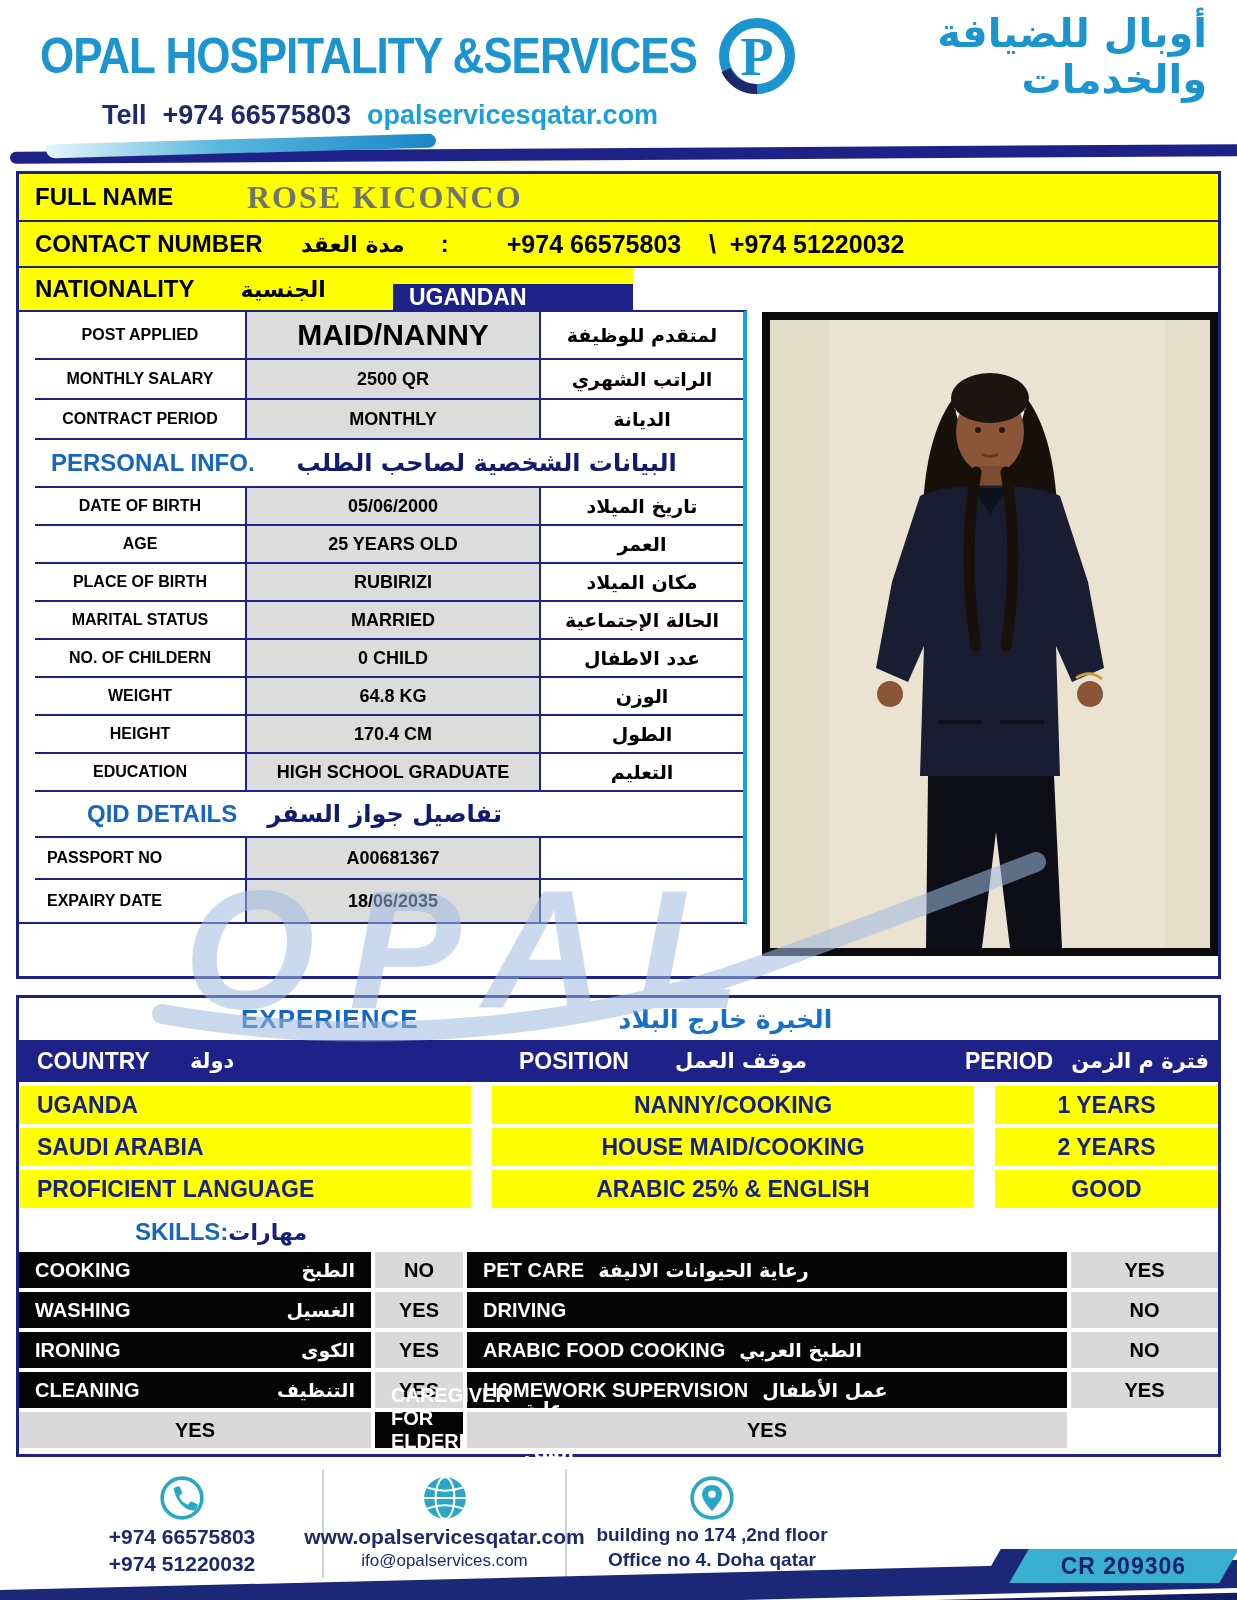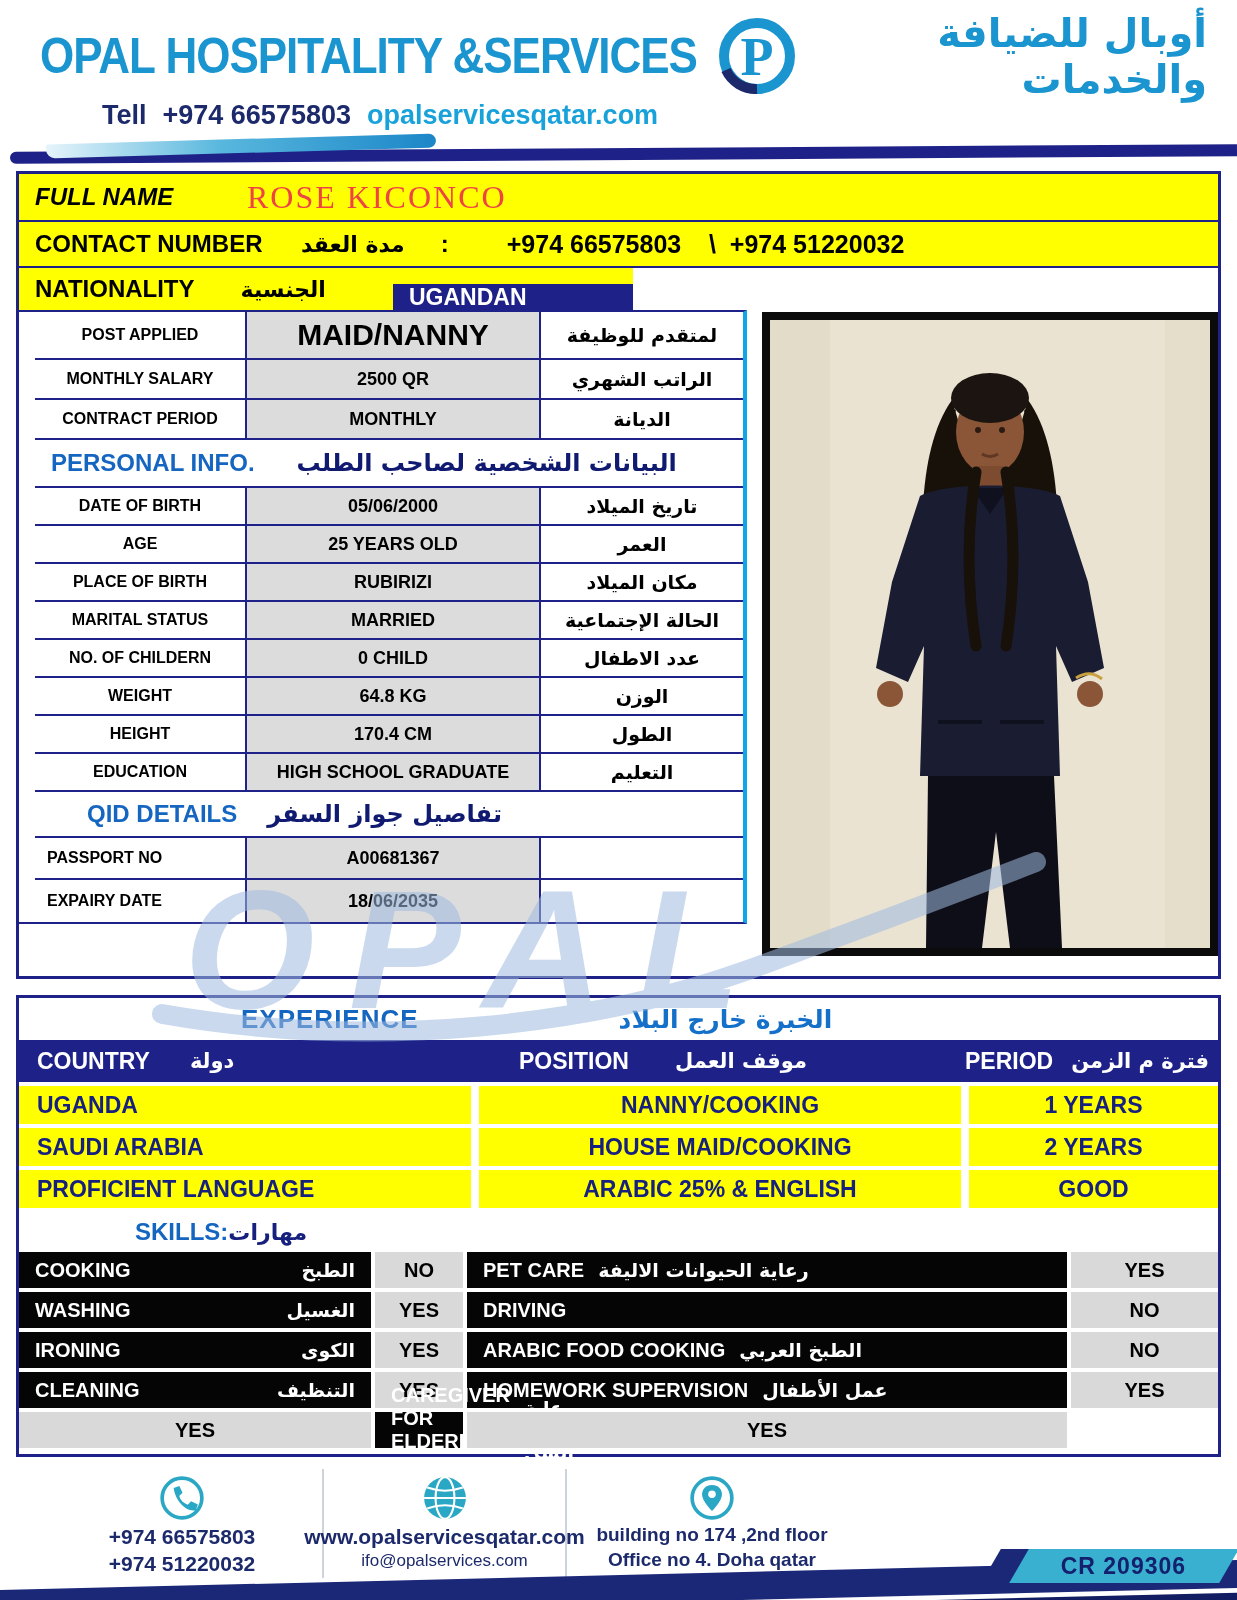--- a/index.html
+++ b/index.html
@@ -15,22 +15,22 @@
   .logo-arabic{flex:1;text-align:right;font-size:40px;font-weight:bold;color:#1b95d0;}
   .contact-line{display:flex;gap:16px;padding-left:102px;font-size:27px;font-weight:bold;color:#1c2a6b;align-items:baseline;white-space:nowrap;}
   .contact-line .site{color:#19a2da;}
   .header-band{position:relative;height:26px;margin-top:8px;}
   .band-navy{position:absolute;left:10px;right:0;top:9px;height:12px;background:#1e2288;transform:rotate(-0.35deg);border-radius:8px 0 0 8px;}
   .band-cyan{position:absolute;left:46px;top:0;width:390px;height:14px;background:linear-gradient(90deg,#e6f4fb 0%,#58b7dd 45%,#1b86c8 100%);border-radius:4px 16px 16px 20px;transform:rotate(-1.6deg);z-index:2;}
 
   
   .main-box{position:relative;margin:6px 16px 0;border:3px solid #1e2288;background:#fff;}
   .row-name{height:46px;background:#ffff00;border-bottom:2px solid #1e2288;display:flex;align-items:center;}
-  .row-name .lbl{margin-left:16px;width:212px;font-size:24px;font-weight:bold;color:#000;font-style:italic;}
-  .name-value{font-family:"Liberation Serif",serif;font-size:32px;font-weight:normal;color:#ef4444;letter-spacing:2px;}
+  .row-name .lbl{margin-left:16px;width:212px;font-size:24px;font-weight:bold;color:#000;}
+  .name-value{font-family:"Liberation Serif",serif;font-size:32px;font-weight:bold;color:#737373;letter-spacing:2px;}
   .row-contact{height:44px;background:#ffff00;border-bottom:2px solid #1e2288;display:flex;align-items:center;font-weight:bold;color:#000;}
   .row-contact .lbl{margin-left:16px;width:266px;font-size:24px;}
   .row-contact .car{font-size:22px;font-weight:bold;}
   .row-contact .colon{margin-left:36px;font-size:24px;}
   .row-contact .numbers{margin-left:58px;font-size:25px;white-space:pre;}
   .row-nat{height:42px;background:#fff;display:flex;}
   .nat-yellow{width:614px;background:#ffff00;position:relative;display:flex;align-items:center;}
   .nat-yellow .lbl{margin-left:16px;font-size:24px;font-weight:bold;color:#000;}
   .nat-yellow .nar{margin-left:46px;font-size:22px;font-weight:bold;color:#000;}
   .nat-box{position:absolute;left:374px;top:16px;bottom:0;width:240px;background:#1e2288;color:#fff;display:flex;align-items:center;padding-left:16px;font-size:23px;font-weight:bold;box-sizing:border-box;}
@@ -67,21 +67,21 @@
   .exp-en{margin-left:222px;color:#1566c0;font-size:26px;font-weight:bold;letter-spacing:1px;}
   .exp-ar{margin-left:200px;color:#1470c8;font-size:25px;font-weight:bold;}
   .exp-head{display:grid;grid-template-columns:452px 482px 1fr;background:#1e2288;height:42px;color:#fff;font-weight:bold;}
   .exp-head > div{display:flex;align-items:center;}
   .eh-en{font-size:23px;}
   .eh-ar{font-size:21px;}
   .eh1{padding-left:18px;gap:40px;}
   .eh2{padding-left:48px;gap:46px;}
   .eh3{padding-left:12px;gap:18px;}
   .exp-rows{display:flex;flex-direction:column;gap:4px;padding:4px 0;background:#fff;}
-  .exp-row{display:grid;grid-template-columns:452px 482px 1fr;column-gap:8px;height:38px;}
+  .exp-row{display:grid;grid-template-columns:452px 482px 1fr;column-gap:21px;height:38px;}
   .exp-row > div{background:#ffff00;color:#16207e;font-weight:bold;font-size:23px;display:flex;align-items:center;justify-content:center;}
   .exp-row > div:first-child{justify-content:flex-start;padding-left:18px;}
   .skills-title{height:40px;display:flex;align-items:center;background:#fff;}
   .sk-title-en{margin-left:116px;color:#1566c0;font-size:24px;font-weight:bold;}
   .sk-title-ar{color:#16207e;font-size:22px;font-weight:bold;}
   .skills-grid{display:grid;grid-template-columns:352px 88px 600px 1fr;gap:4px;grid-auto-rows:36px;padding:0 0 6px 0;background:#fff;}
   .skl{background:#050505;color:#fff;display:flex;align-items:center;padding:0 16px;font-weight:bold;font-size:20px;}
   .skl.between{justify-content:space-between;}
   .skl.packed{justify-content:flex-start;gap:14px;}
   .skl .ar{font-size:19px;}

